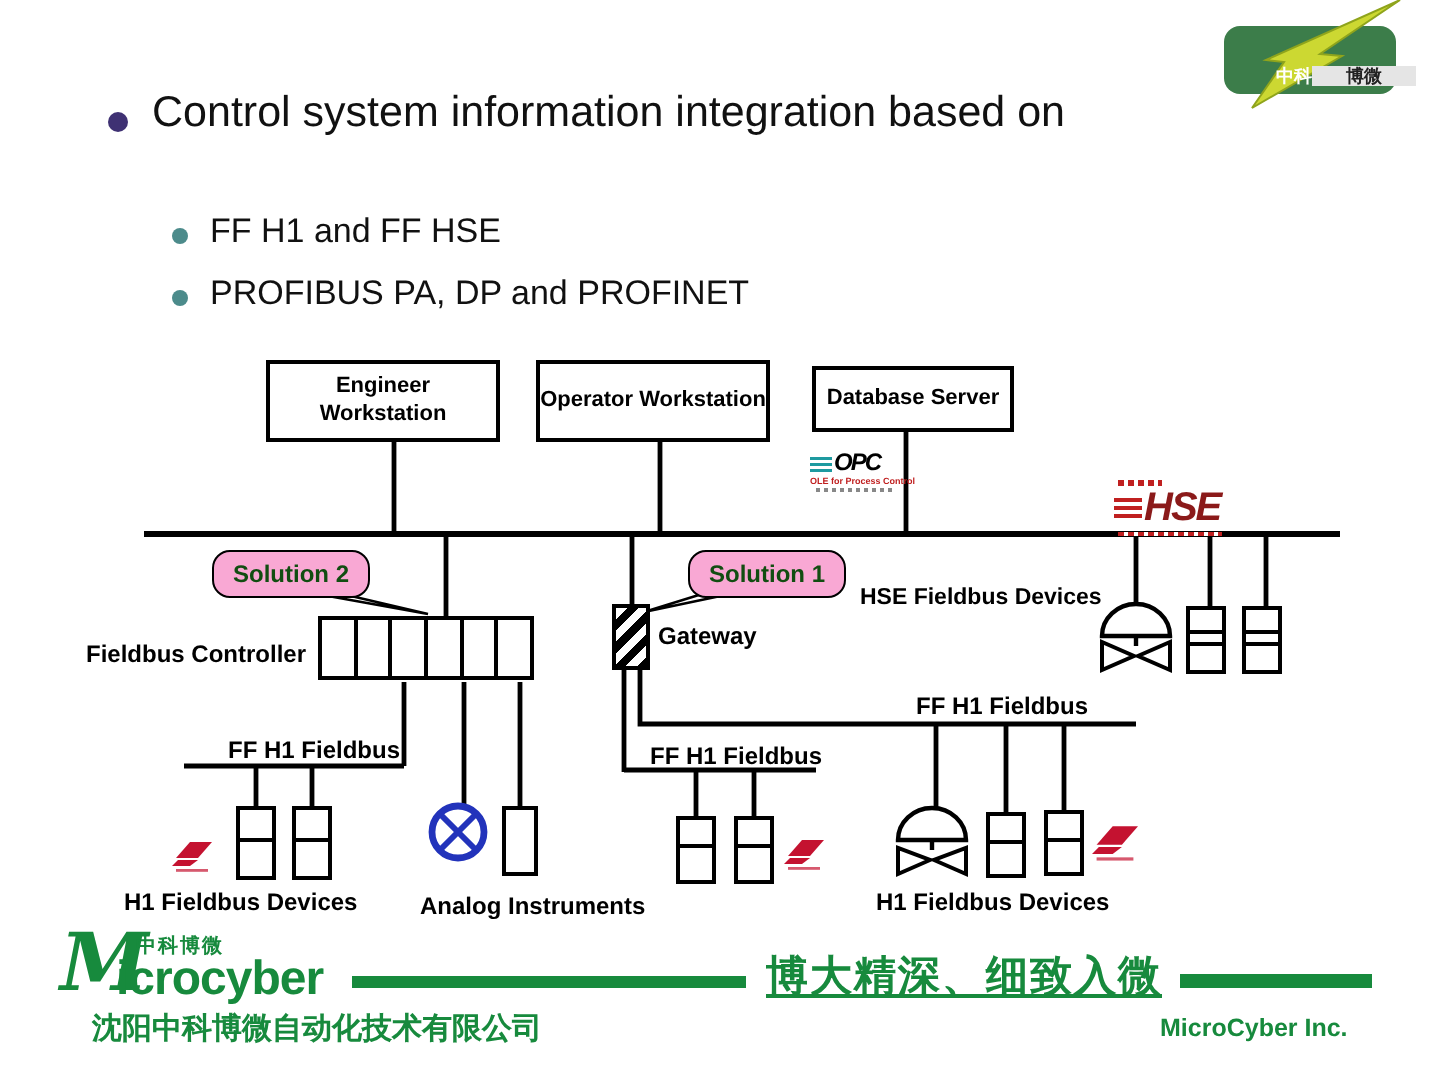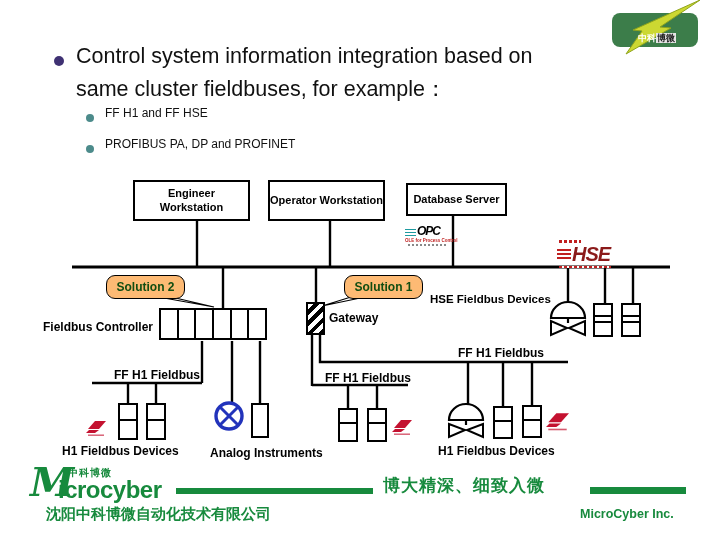--- a/index.html
+++ b/index.html
@@ -5,34 +5,34 @@
   html,body{margin:0;padding:0;background:#888;}
   #slide{
     position:relative;width:720px;height:540px;background:#ffffff;
     font-family:"Liberation Sans", sans-serif;overflow:hidden;
   }
   .abs{position:absolute;}
   
   .b1{width:10px;height:10px;border-radius:50%;background:#3f3173;}
   .b2{width:8px;height:8px;border-radius:50%;background:#4c8b8b;}
   .title-line{font-size:21.5px;color:#111;white-space:nowrap;}
-  .sub-line{font-size:12px;color:#111;white-space:nowrap;}
+  .sub-line{font-size:17px;color:#111;white-space:nowrap;}
   
   .logo-rect{background:#3c7d4a;border-radius:8px;width:86px;height:34px;}
   .logo-cn{font-size:9px;font-weight:bold;white-space:nowrap;}
   .logo-cn .a{color:#fff;margin-top:34px;}
-  .logo-cn .b{color:#222;background:#e5e5e5;padding:0 1px;}
+  .logo-cn .b{color:#222;background:#e5e5e5;padding:0 17px;}
   
   .node{
     border:2.5px solid #000;background:#fff;display:flex;align-items:center;justify-content:center;
     text-align:center;font-weight:bold;font-size:11px;line-height:1.25;color:#000;
   }
   .lbl{font-weight:bold;font-size:12px;color:#000;white-space:nowrap;}
   .callout{
-    background:#fdba74;border:1.5px solid #000;border-radius:9px;
+    background:#f9a8d4;border:1.5px solid #000;border-radius:9px;
     display:flex;align-items:center;justify-content:center;
     font-weight:bold;font-size:12px;color:#114d11;width:77px;height:22px;
   }
   .ctrl{display:flex;border:2.5px solid #000;background:#fff;}
   .ctrl .cell{flex:1;border-right:2px solid #000;}
   .ctrl .cell:last-child{border-right:none;}
   .gw{
     border:2.5px solid #000;width:15px;height:29px;
     background:repeating-linear-gradient(135deg,#fff 0 4px,#000 4px 8px);
   }
@@ -48,21 +48,21 @@
   .hse-bars{display:inline-block;width:14px;height:10px;margin-right:1px;
     background:repeating-linear-gradient(0deg,#c02020 0 2px,#fff 2px 4px);}
   .hse-word{font-weight:bold;font-style:italic;font-size:20px;color:#8b1a1a;letter-spacing:-1px;}
   .hse-cap{height:2.5px;background:repeating-linear-gradient(90deg,#c02020 0 3px,#fff 3px 5px);}
   
   .green{color:#178a3d;}
   .gbar{background:#178a3d;}
   .script-m{font-family:"DejaVu Serif", serif;font-style:italic;font-weight:bold;font-size:40px;line-height:1;}
   .mc-rest{font-weight:bold;font-size:24px;letter-spacing:-0.5px;line-height:1;}
   .mc-cn{font-size:10px;font-weight:bold;letter-spacing:1px;}
-  .slogan{font-size:17px;font-weight:bold;letter-spacing:1px;white-space:nowrap;}
+  .slogan{font-size:21px;font-weight:bold;letter-spacing:1px;white-space:nowrap;text-decoration:underline;}
   .co-cn{font-size:15px;font-weight:bold;white-space:nowrap;}
   .co-en{font-size:12.5px;font-weight:bold;white-space:nowrap;}
 </style>
 </head>
 <body>
 
 <div id="slide">
 
   <svg class="abs" style="left:0;top:0;" width="720" height="540">
 
@@ -143,21 +143,20 @@
     <svg class="abs" style="left:608px;top:0;" width="100" height="56">
       <polygon points="92,0 52,27 63,28 18,54 34,31 25,30" fill="#ccd832" stroke="#8fa41c" stroke-width="1"></polygon>
     </svg>
     <div class="abs logo-cn" style="left:638px;top:32px;">
       <span class="a">中科</span><span class="b">博微</span>
     </div>
   </div>
 
   <div class="abs b1" style="left:54px;top:56px;"></div>
   <div class="abs title-line" style="left:76px;top:44px;">Control system information integration based on</div>
-  <div class="abs title-line" style="left:76px;top:74px;">same cluster fieldbuses, for example：</div>
 
   <div class="abs b2" style="left:86px;top:114px;"></div>
   <div class="abs sub-line" style="left:105px;top:106px;">FF H1 and FF HSE</div>
   <div class="abs b2" style="left:86px;top:145px;"></div>
   <div class="abs sub-line" style="left:105px;top:137px;">PROFIBUS PA, DP and PROFINET</div>
 
   <div class="abs node" style="left:133px;top:180px;width:113px;height:37px;">Engineer Workstation</div>
   <div class="abs node" style="left:268px;top:180px;width:113px;height:37px;">Operator Workstation</div>
   <div class="abs node" style="left:406px;top:183px;width:97px;height:29px;border-width:2px;">Database Server</div>
 

